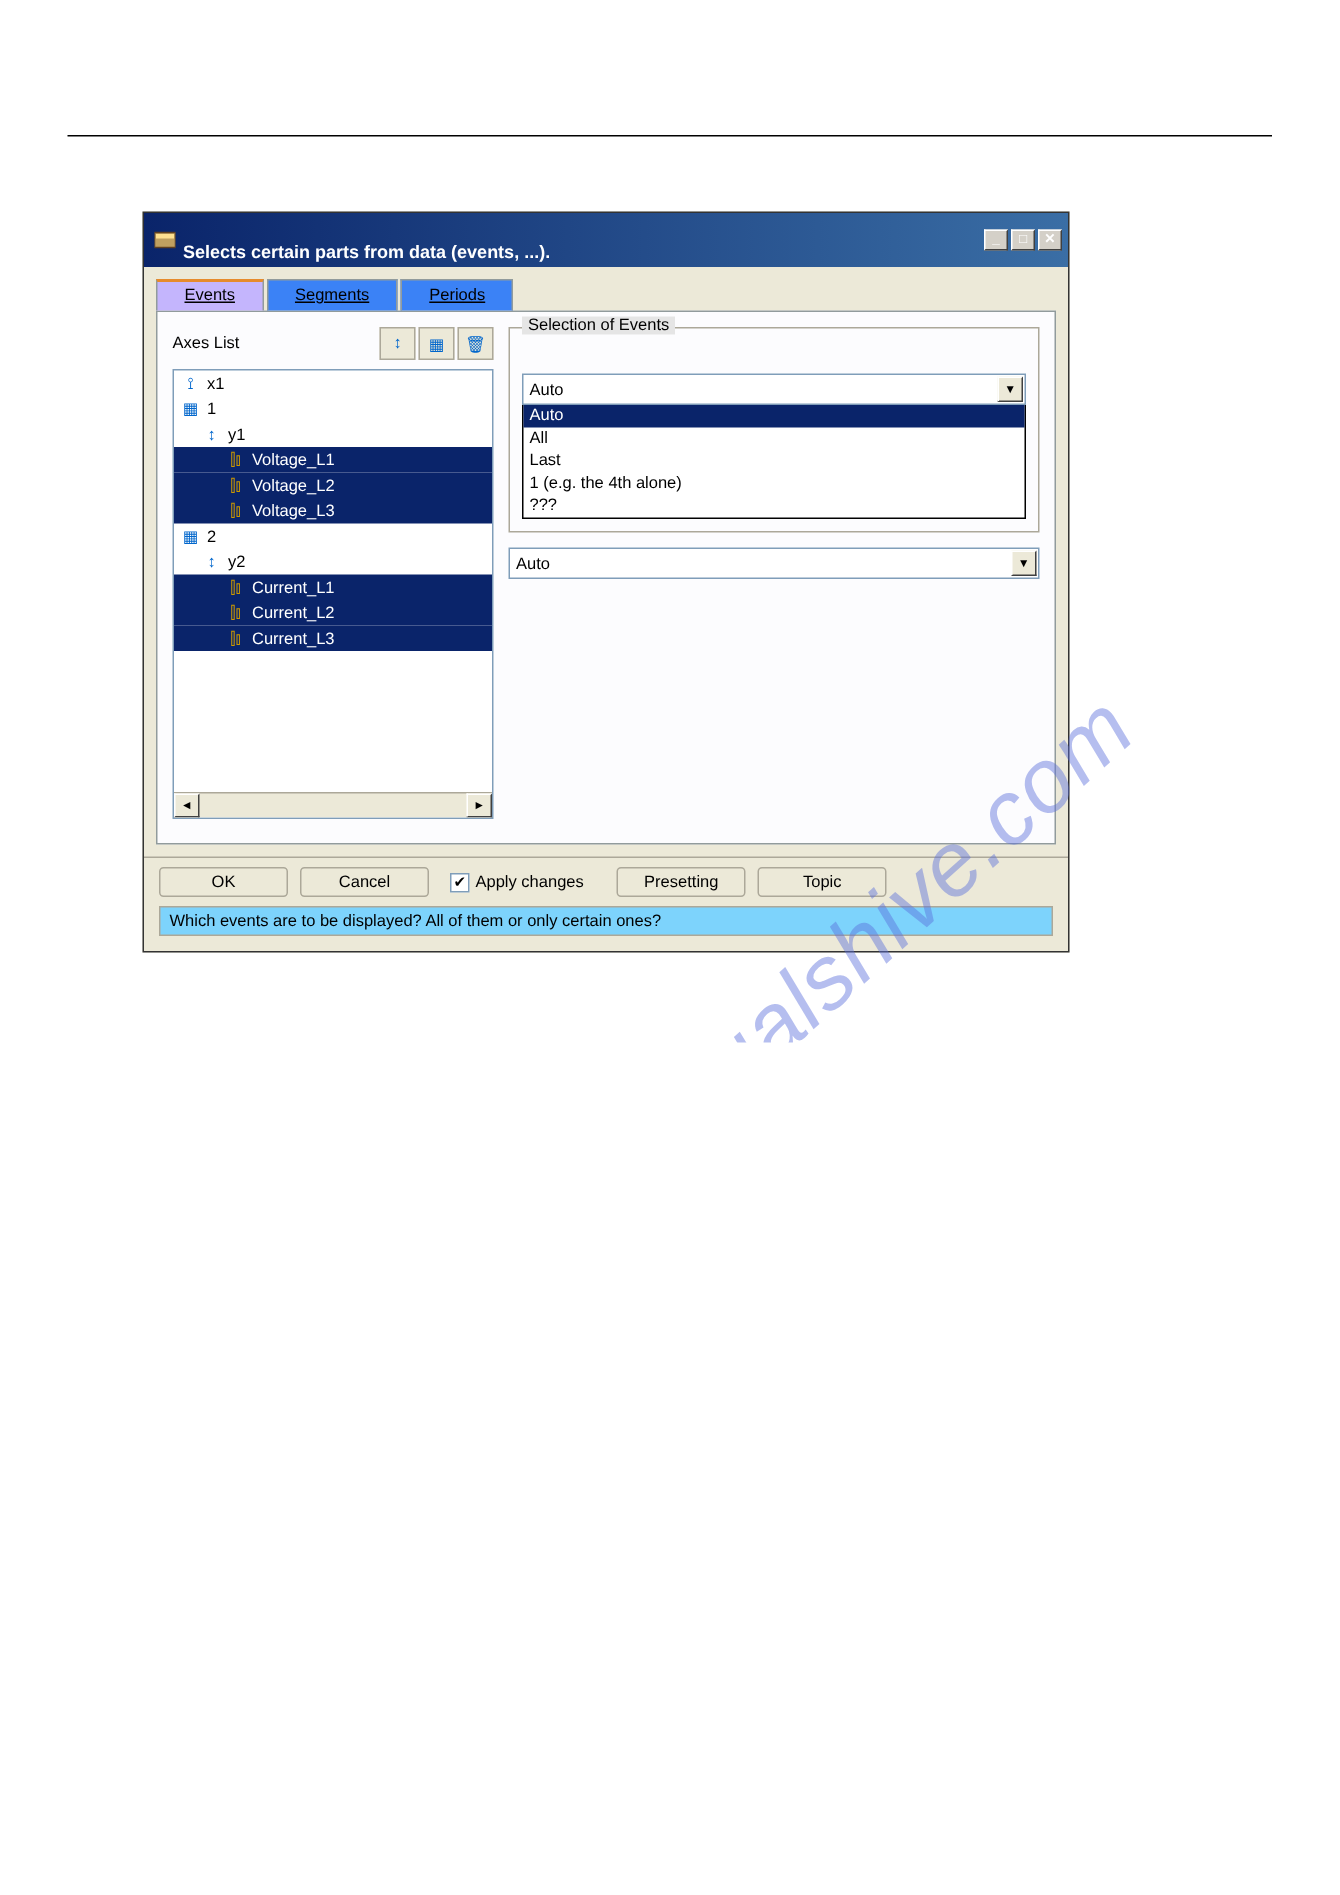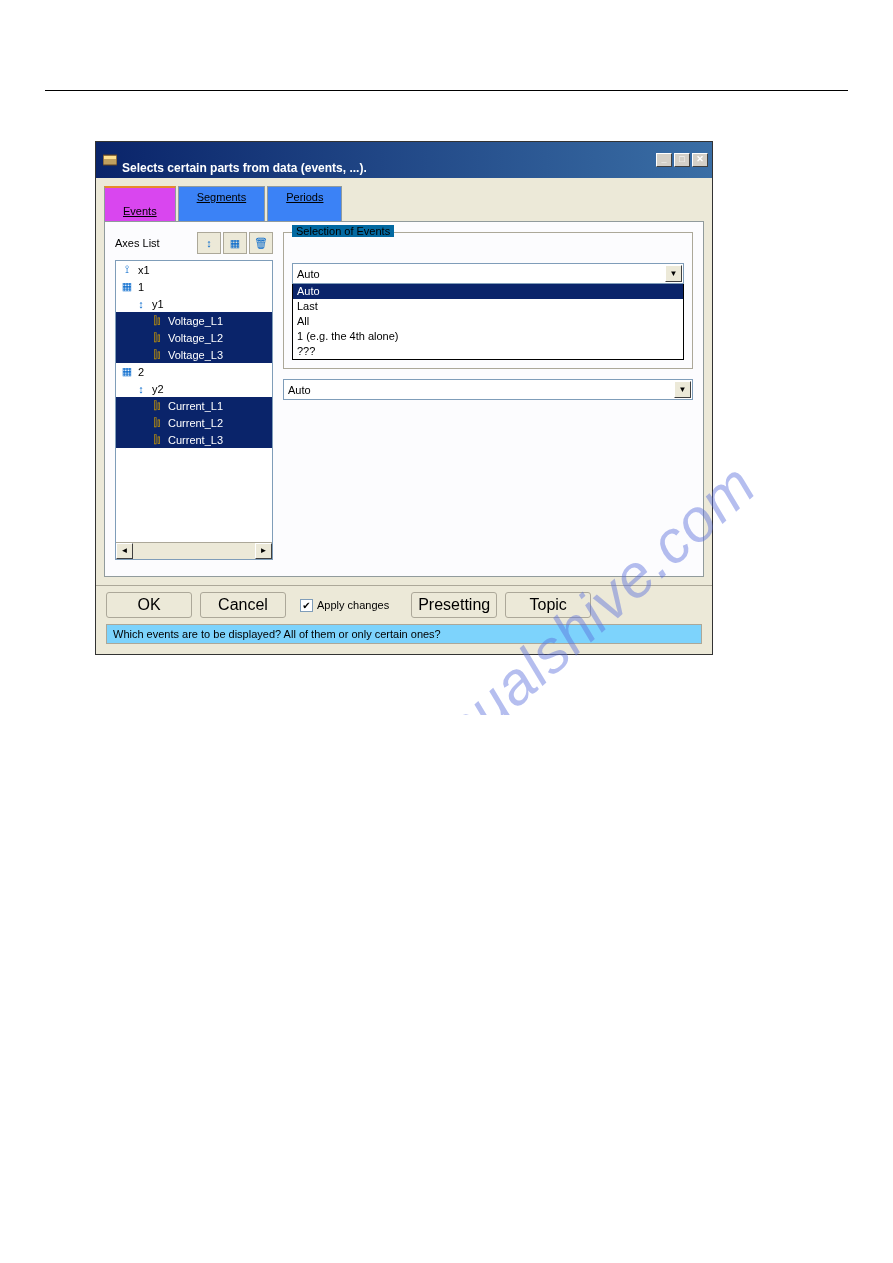--- a/index.html
+++ b/index.html
@@ -59,36 +59,36 @@
     .tab {
       padding: 4px 18px;
       border: 1px solid #919b9c;
       border-bottom: none;
       background: #3b82f6;
       margin-right: 2px;
       cursor: pointer;
       font-size: 11px;
     }
     .tab.active {
-      background: #d946ef;
+      background: #c4b5fd;
       border-top: 2px solid #e68b2c;
-      padding-top:17px;
+      padding-top:3px;
       text-align:center;
     }
     .tab-underline { text-decoration: underline; }
     .tab-content {
       border: 1px solid #919b9c;
       background: #fcfcfe;
       margin: 0 8px 8px 8px;
       padding: 10px 10px 16px 10px;
       display: flex;
       gap: 10px;
     }
     .axes-panel {
-      width: 158px;
+      width: 214px;
     }
     .axes-header {
       display: flex;
       align-items: center;
       margin-bottom: 6px;
     }
     .axes-label { flex: 1; font-size: 11px; }
     .icon-btn {
       width: 24px; height: 22px;
       border: 1px solid #aca899;
@@ -154,21 +154,21 @@
     .right-panel { flex: 1; }
     .fieldset {
       border: 1px solid #aca899;
       padding: 8px;
       margin-bottom: 10px;
       position: relative;
     }
     .fieldset-legend {
       position: absolute;
       top: -8px; left: 8px;
-      background: #0369a1;
+      background: #e5e5e5;
       padding: 0 4px;
       font-size: 11px;
     }
     .combo {
       width: 100%;
       border: 1px solid #7f9db9;
       background: #fff;
       height: 21px;
       display: flex;
       align-items: center;
@@ -219,21 +219,21 @@
       border-top: 1px solid #aca899;
     }
     .btn {
       padding: 3px 0;
       width: 86px;
       text-align: center;
       border: 1px solid #aca899;
       background: #ece9d8;
       border-radius: 3px;
       cursor: pointer;
-      font-size: 16px;
+      font-size: 11px;
     }
     .checkbox-row {
       display: flex;
       align-items: center;
       gap: 4px;
       font-size: 11px;
     }
     .checkbox {
       width: 13px; height: 13px;
       border: 1px solid #7f9db9;
@@ -362,22 +362,22 @@
 
     <div class="right-panel">
       <div class="fieldset" style="padding-top:30px;">
         <div class="fieldset-legend">Selection of Events</div>
         <div class="combo">
           <span>Auto</span>
           <div class="combo-btn">▼</div>
         </div>
         <div class="dropdown-list">
           <div class="dropdown-item selected">Auto</div>
+          <div class="dropdown-item">All</div>
           <div class="dropdown-item">Last</div>
-          <div class="dropdown-item">All</div>
           <div class="dropdown-item">1   (e.g. the 4th alone)</div>
           <div class="dropdown-item">???</div>
         </div>
       </div>
       <div class="combo">
         <span>Auto</span>
         <div class="combo-btn">▼</div>
       </div>
     </div>
 

